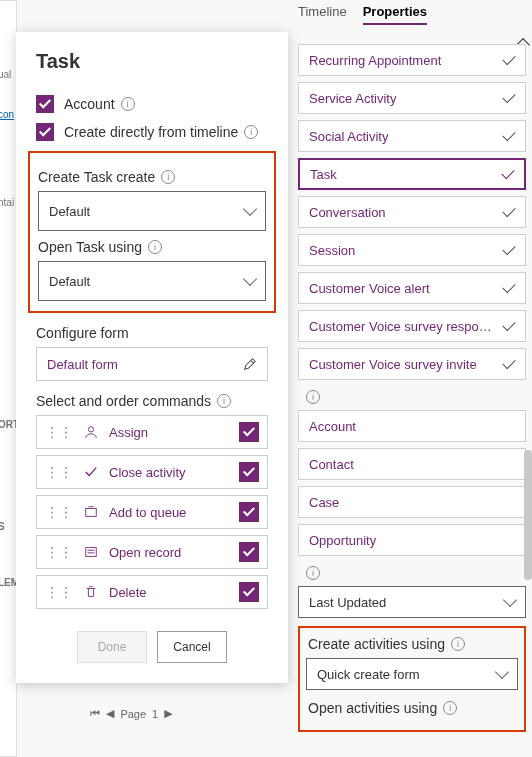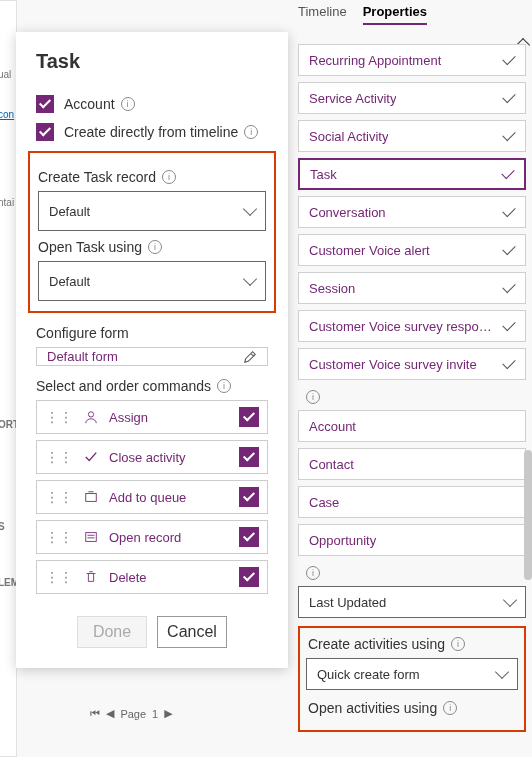--- a/index.html
+++ b/index.html
@@ -17,31 +17,31 @@
 .chk::after{content:"";position:absolute;left:6px;top:2px;width:4px;height:9px;border:solid #fff;border-width:0 2px 2px 0;transform:rotate(45deg)}
 .info{width:14px;height:14px;border:1px solid #888;border-radius:50%;display:inline-flex;align-items:center;justify-content:center;font-size:9px;color:#888;margin-left:6px}
 
 .red-box{border:2px solid #d83b01;padding:8px 8px 10px 8px;margin:8px -8px 10px -8px}
 
 .fld-label{font-size:14px;margin:8px 0 6px 0;display:flex;align-items:center}
 .select{border:1px solid #666;height:40px;display:flex;align-items:center;justify-content:space-between;padding:0 10px;cursor:pointer;background:#fff}
 .chev{width:10px;height:10px;border:solid #666;border-width:0 1px 1px 0;transform:rotate(45deg);margin-top:-4px}
 
 .section-lbl{font-size:14px;margin:12px 0 6px 0}
-.form-row{border:1px solid #ccc;height:19px;display:flex;align-items:center;justify-content:space-between;padding:0 10px;color:#742774}
+.form-row{border:1px solid #ccc;height:34px;display:flex;align-items:center;justify-content:space-between;padding:0 10px;color:#742774}
 .pencil{width:14px;height:14px}
 
 .cmd-row{border:1px solid #ccc;height:34px;display:flex;align-items:center;margin-top:6px;padding:0 8px;color:#742774;cursor:grab}
 .grip{color:#888;margin-right:10px;font-size:14px}
 .cmd-icon{width:16px;margin-right:10px;display:flex;justify-content:center}
 .cmd-chk{width:20px;height:20px;background:#742774;margin-left:auto;position:relative}
 .cmd-chk::after{content:"";position:absolute;left:7px;top:3px;width:4px;height:9px;border:solid #fff;border-width:0 2px 2px 0;transform:rotate(45deg)}
 
 .btns{display:flex;gap:10px;margin-top:22px;justify-content:center}
-.btn{border:1px solid #999;background:#fff;height:32px;width:70px;display:flex;align-items:center;justify-content:center;cursor:pointer;font-size:16px}
+.btn{border:1px solid #999;background:#fff;height:32px;width:70px;display:flex;align-items:center;justify-content:center;cursor:pointer;font-size:12px}
 .btn.disabled{color:#aaa;border-color:#ddd;background:#f5f5f5}
 
 .pager{position:absolute;left:90px;top:707px;font-size:11px;color:#666;display:flex;align-items:center;gap:6px}
 
 
 .tabs{position:absolute;left:298px;top:4px;display:flex;gap:16px;font-size:13px}
 .tab{color:#555;padding-bottom:4px;cursor:pointer}
 .tab.active{color:#000;border-bottom:2px solid #742774;font-weight:600}
 .caret-up{position:absolute;right:4px;top:40px;width:10px;height:10px;border:solid #333;border-width:1px 1px 0 0;transform:rotate(-45deg);cursor:pointer}
 
@@ -80,21 +80,21 @@
     <span class="info">i</span>
   </div>
   <div class="chk-row">
     <div class="chk"></div>
     <span>Create directly from timeline</span>
     <span class="info">i</span>
   </div>
 
   <div class="red-box">
     <div class="fld-label">
-        <span>Create Task record</span>
+        <span>Create Task create</span>
         <span class="info">i</span>
       </div>
     <div class="select">
       <span>Default</span>
       <span class="chev"></span>
     </div>
     <div class="fld-label">
         <span>Open Task using</span>
         <span class="info">i</span>
       </div>
@@ -206,25 +206,25 @@
     </div>
   <div class="act-row sel">
       <span class="lbl">Task</span>
       <span class="check"></span>
     </div>
   <div class="act-row">
       <span class="lbl">Conversation</span>
       <span class="check"></span>
     </div>
   <div class="act-row">
+      <span class="lbl">Session</span>
+      <span class="check"></span>
+    </div>
+  <div class="act-row">
       <span class="lbl">Customer Voice alert</span>
-      <span class="check"></span>
-    </div>
-  <div class="act-row">
-      <span class="lbl">Session</span>
       <span class="check"></span>
     </div>
   <div class="act-row">
       <span class="lbl">Customer Voice survey response</span>
       <span class="check"></span>
     </div>
   <div class="act-row">
       <span class="lbl">Customer Voice survey invite</span>
       <span class="check"></span>
     </div>

